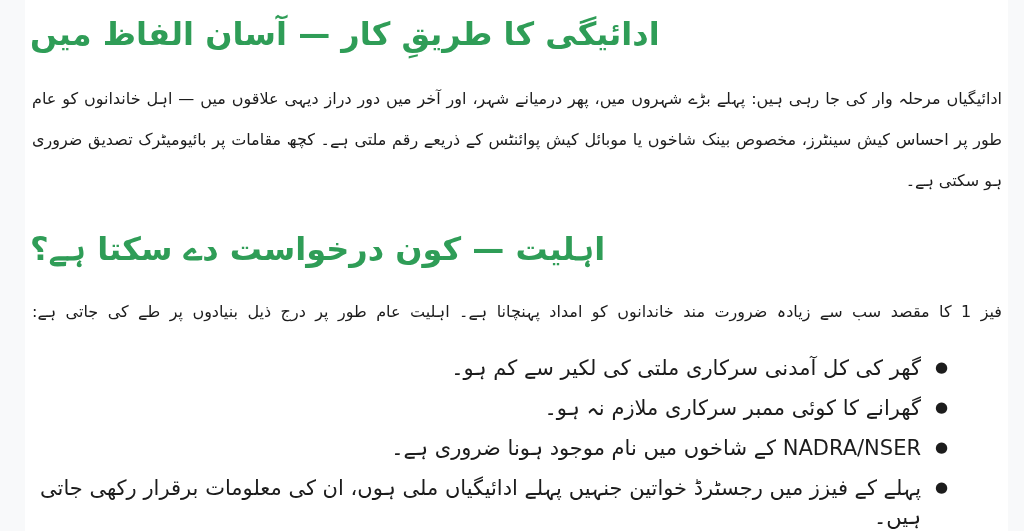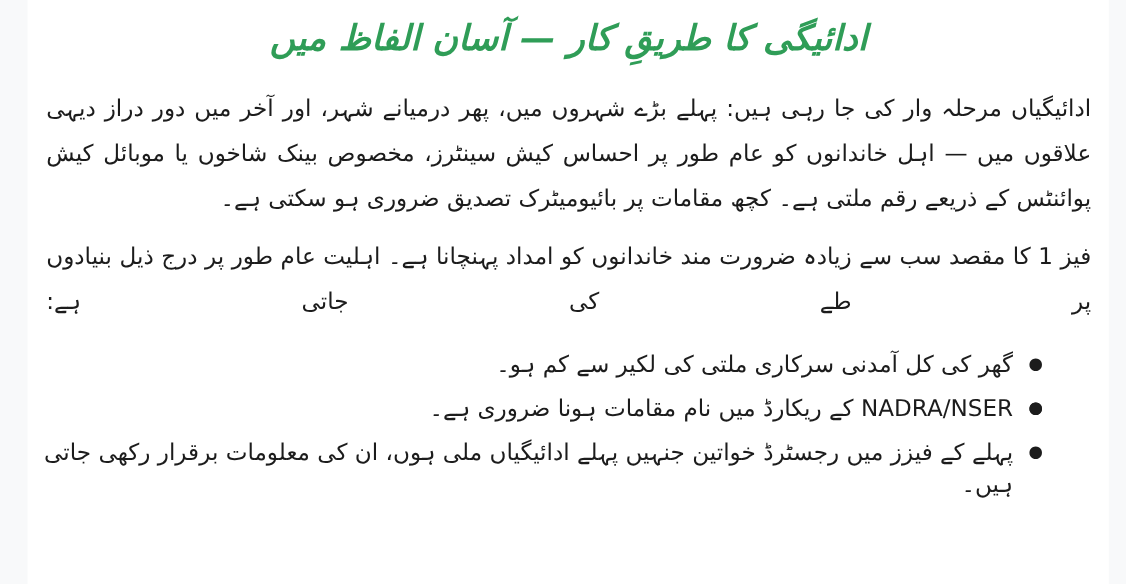--- a/index.html
+++ b/index.html
@@ -30,28 +30,27 @@
     direction:rtl;
     unicode-bidi:embed;
   }
   h1.doc-heading{
     margin:0;
     padding-top:6px;
     font-size:32px;
     line-height:56px;
     font-weight:bold;
     color:var(--green);
-    text-align:center;
-    font-style:italic;
+    text-align:left;
   }
   h1.doc-heading.first{margin-bottom:16px;}
   h1.doc-heading.second{margin-top:14px;margin-bottom:14px;}
   p.doc-para{
-    margin:12px;
-    font-size:21px;
+    margin:2px;
+    font-size:16px;
     line-height:41px;
     text-align:justify;
   }
   p.doc-para.intro{margin-bottom:10px;}
   p.doc-para.full-line{
     text-align:justify;
     text-align-last:justify;
     margin-bottom:22px;
   }
   ul.doc-list{
@@ -81,34 +80,36 @@
 
 <div class="gutter left"></div>
 <div class="gutter right"></div>
 
 <div class="page-content">
 
   <h1 class="doc-heading first">ادائیگی کا طریقِ کار — آسان الفاظ میں</h1>
 
   <p class="doc-para intro">ادائیگیاں مرحلہ وار کی جا رہی ہیں: پہلے بڑے شہروں میں، پھر درمیانے شہر، اور آخر میں دور دراز دیہی علاقوں میں — اہل خاندانوں کو عام طور پر احساس کیش سینٹرز، مخصوص بینک شاخوں یا موبائل کیش پوائنٹس کے ذریعے رقم ملتی ہے۔ کچھ مقامات پر بائیومیٹرک تصدیق ضروری ہو سکتی ہے۔</p>
 
+  <h1 class="doc-heading second">اہلیت — کون درخواست دے سکتا ہے؟</h1>
 
   <p class="doc-para full-line">فیز 1 کا مقصد سب سے زیادہ ضرورت مند خاندانوں کو امداد پہنچانا ہے۔ اہلیت عام طور پر درج ذیل بنیادوں پر طے کی جاتی ہے:</p>
 
   <ul class="doc-list">
     <li>
       <span class="bullet-dot">●</span>
       <span>گھر کی کل آمدنی سرکاری ملتی کی لکیر سے کم ہو۔</span>
     </li>
     <li>
       <span class="bullet-dot">●</span>
+      <span>گھرانے کا کوئی ممبر سرکاری ملازم نہ ہو۔</span>
     </li>
     <li>
       <span class="bullet-dot">●</span>
-      <span>NADRA/NSER کے ریکارڈ میں نام مقامات ہونا ضروری ہے۔</span>
+      <span>NADRA/NSER کے شاخوں میں نام موجود ہونا ضروری ہے۔</span>
     </li>
     <li>
       <span class="bullet-dot">●</span>
       <span>پہلے کے فیزز میں رجسٹرڈ خواتین جنہیں پہلے ادائیگیاں ملی ہوں، ان کی معلومات برقرار رکھی جاتی ہیں۔</span>
     </li>
   </ul>
 
 </div>
 
 </body></html>

